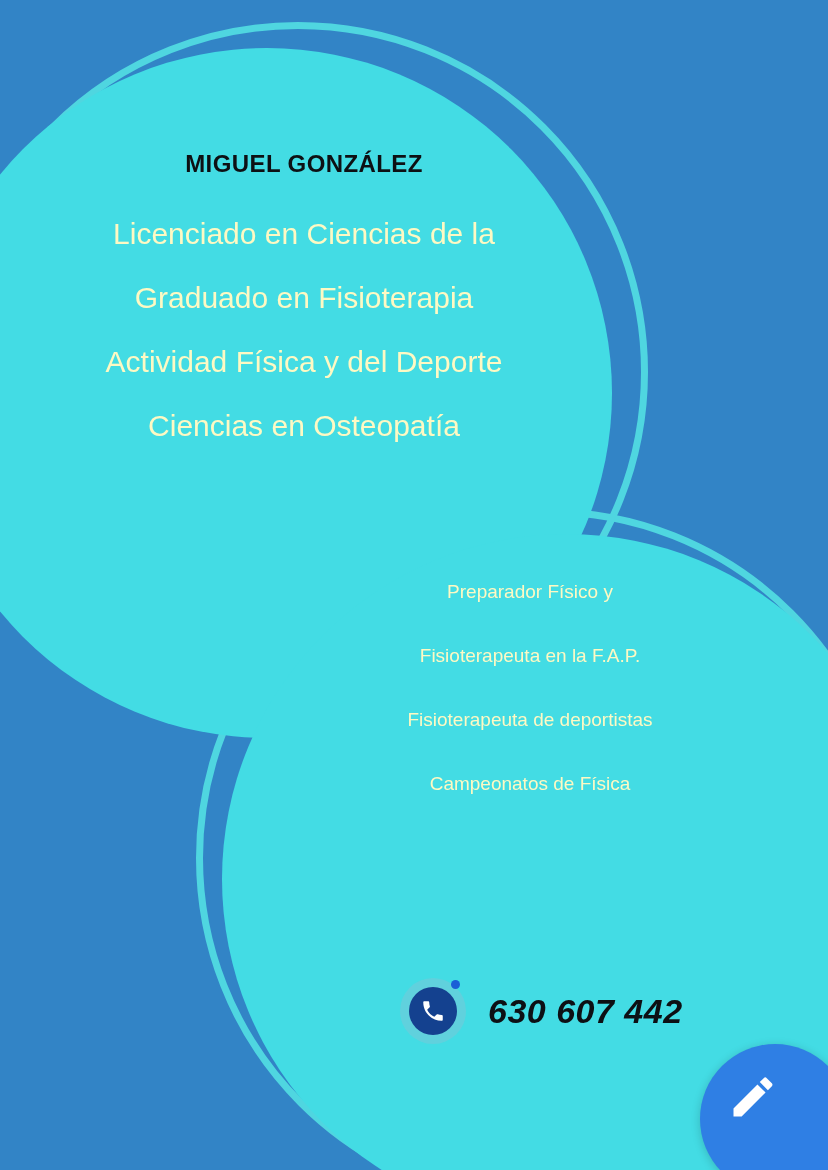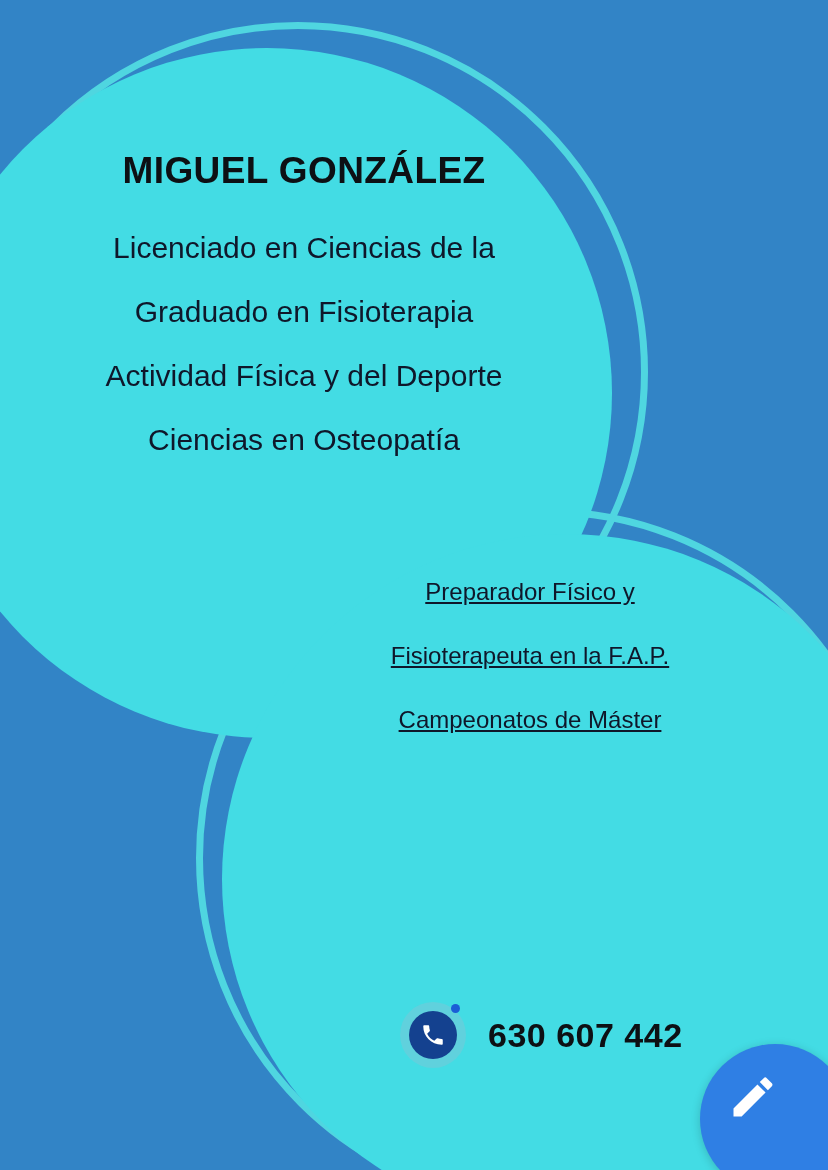--- a/index.html
+++ b/index.html
@@ -73,45 +73,45 @@
     top: 150px;
     width: 560px;
   }
   .block-bottom {
     left: 250px;
     top: 560px;
     width: 560px;
   }
 
   .name {
-    font-size: 37px;
+    font-size: 24px;
     font-weight: bold;
     letter-spacing: 0.4px;
     margin: 0 0 24px 0;
     color: #0d1014;
   }
   .line {
     font-size: 30px;
     line-height: 64px;
-    color: #0f172a;
+    color: #fef9c3;
     white-space: nowrap;
   }
   .block-bottom .line {
-    font-size: 24px;
-    text-decoration: underline;
+    font-size: 19px;
   }
 
   
   .phone-row {
     position: absolute;
     left: 400px;
-    top: 1002px;
+    top: 978px;
     display: flex;
     align-items: center;
     gap: 22px;
+    font-style: italic;
   }
   .phone-badge {
     position: relative;
     width: 66px;
     height: 66px;
     display: flex;
     align-items: center;
     justify-content: center;
   }
   .phone-badge .halo {
@@ -179,21 +179,22 @@
     <div class="name">MIGUEL GONZÁLEZ</div>
     <div class="line">Licenciado en Ciencias de la</div>
     <div class="line">Graduado en Fisioterapia</div>
     <div class="line">Actividad Física y del Deporte</div>
     <div class="line">Ciencias en Osteopatía</div>
   </div>
 
   <div class="block block-bottom">
     <div class="line">Preparador Físico y</div>
     <div class="line">Fisioterapeuta en la F.A.P.</div>
-    <div class="line">Campeonatos de Máster</div>
+    <div class="line">Fisioterapeuta de deportistas</div>
+    <div class="line">Campeonatos de Física</div>
   </div>
 
   <div class="phone-row">
     <div class="phone-badge">
       <div class="halo"></div>
       <div class="dot"></div>
       <div class="disc">
         <svg width="26" height="26" viewBox="0 0 24 24" aria-hidden="true">
           <path fill="#ffffff" d="M6.6 10.8c1.4 2.8 3.8 5.2 6.6 6.6l2.2-2.2c.3-.3.7-.4 1-.2 1.1.4 2.4.6 3.6.6.6 0 1 .4 1 1V20c0 .6-.4 1-1 1C10.5 21 3 13.5 3 4c0-.6.4-1 1-1h3.5c.6 0 1 .4 1 1 0 1.3.2 2.5.6 3.6.1.4 0 .8-.2 1l-2.3 2.2z"></path>
         </svg>

